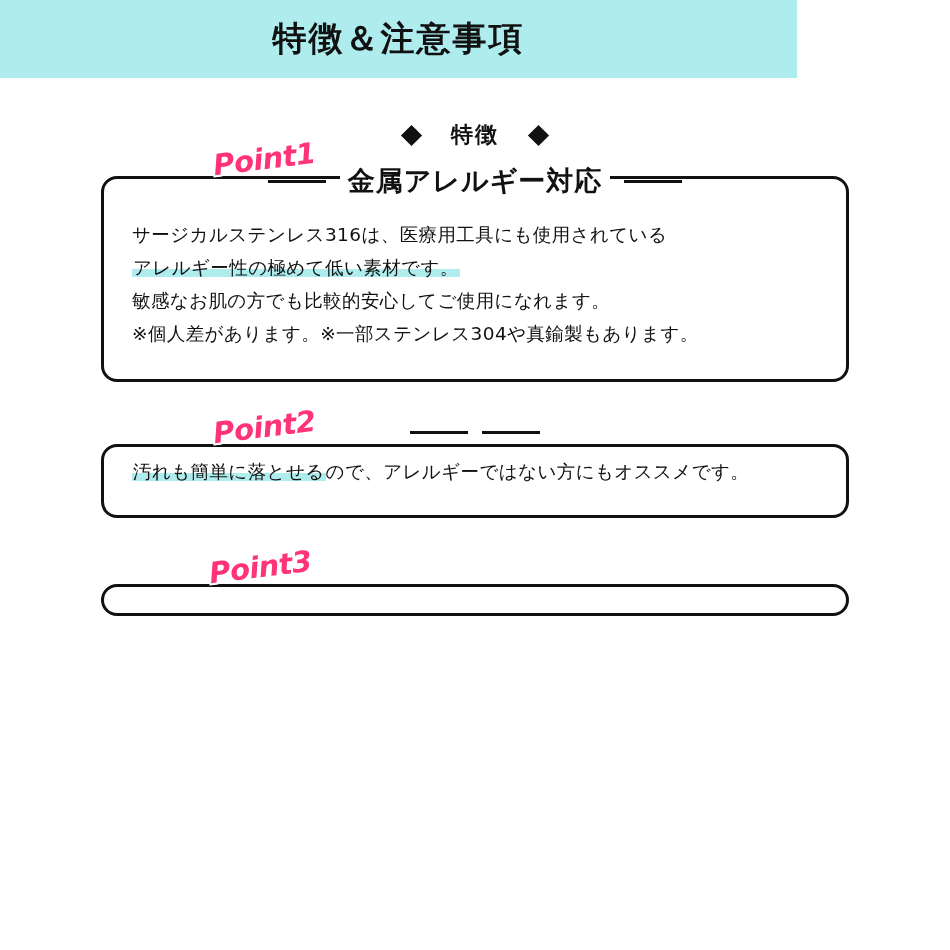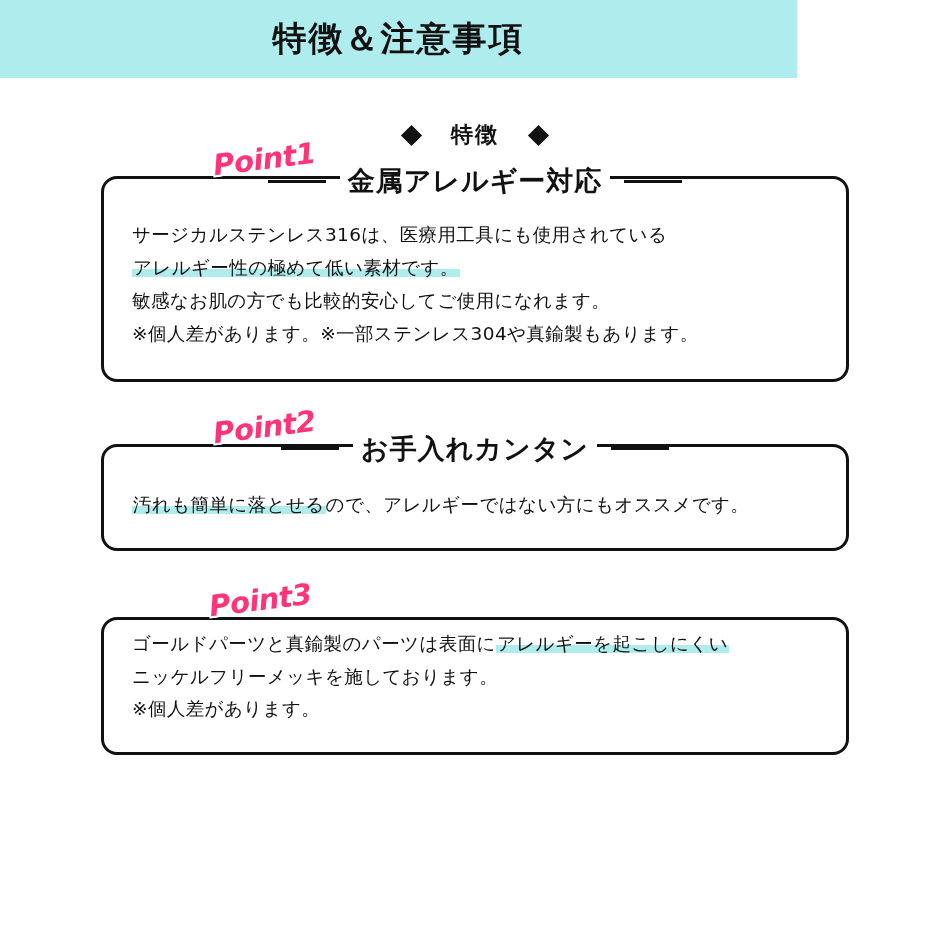--- a/index.html
+++ b/index.html
@@ -179,41 +179,29 @@
         </div>
       </div>
     </div>
   </div>
 
   <div class="point-block p2">
     <div class="point-badge b2">Point2</div>
     <div class="card">
       <div class="card-title-row">
         <span class="rule left"></span>
-        <span class="card-title">お手入れカンタン</span>
         <span class="rule right"></span>
       </div>
       <div class="card-body">
         <div class="line">
           <span class="hl">汚れも簡単に落とせる</span><span>ので、アレルギーではない方にもオススメです。</span>
         </div>
       </div>
     </div>
   </div>
 
   <div class="point-block p3">
     <div class="point-badge b3">Point3</div>
     <div class="card">
-      <div class="card-body">
-        <div class="line">
-          <span>ゴールドパーツと真鍮製のパーツは表面に</span><span class="hl">アレルギーを起こしにくい</span>
-        </div>
-        <div class="line">
-          <span>ニッケルフリーメッキを施しております。</span>
-        </div>
-        <div class="line">
-          <span>※個人差があります。</span>
-        </div>
-      </div>
     </div>
   </div>
 
 </div>
 
 </body></html>

